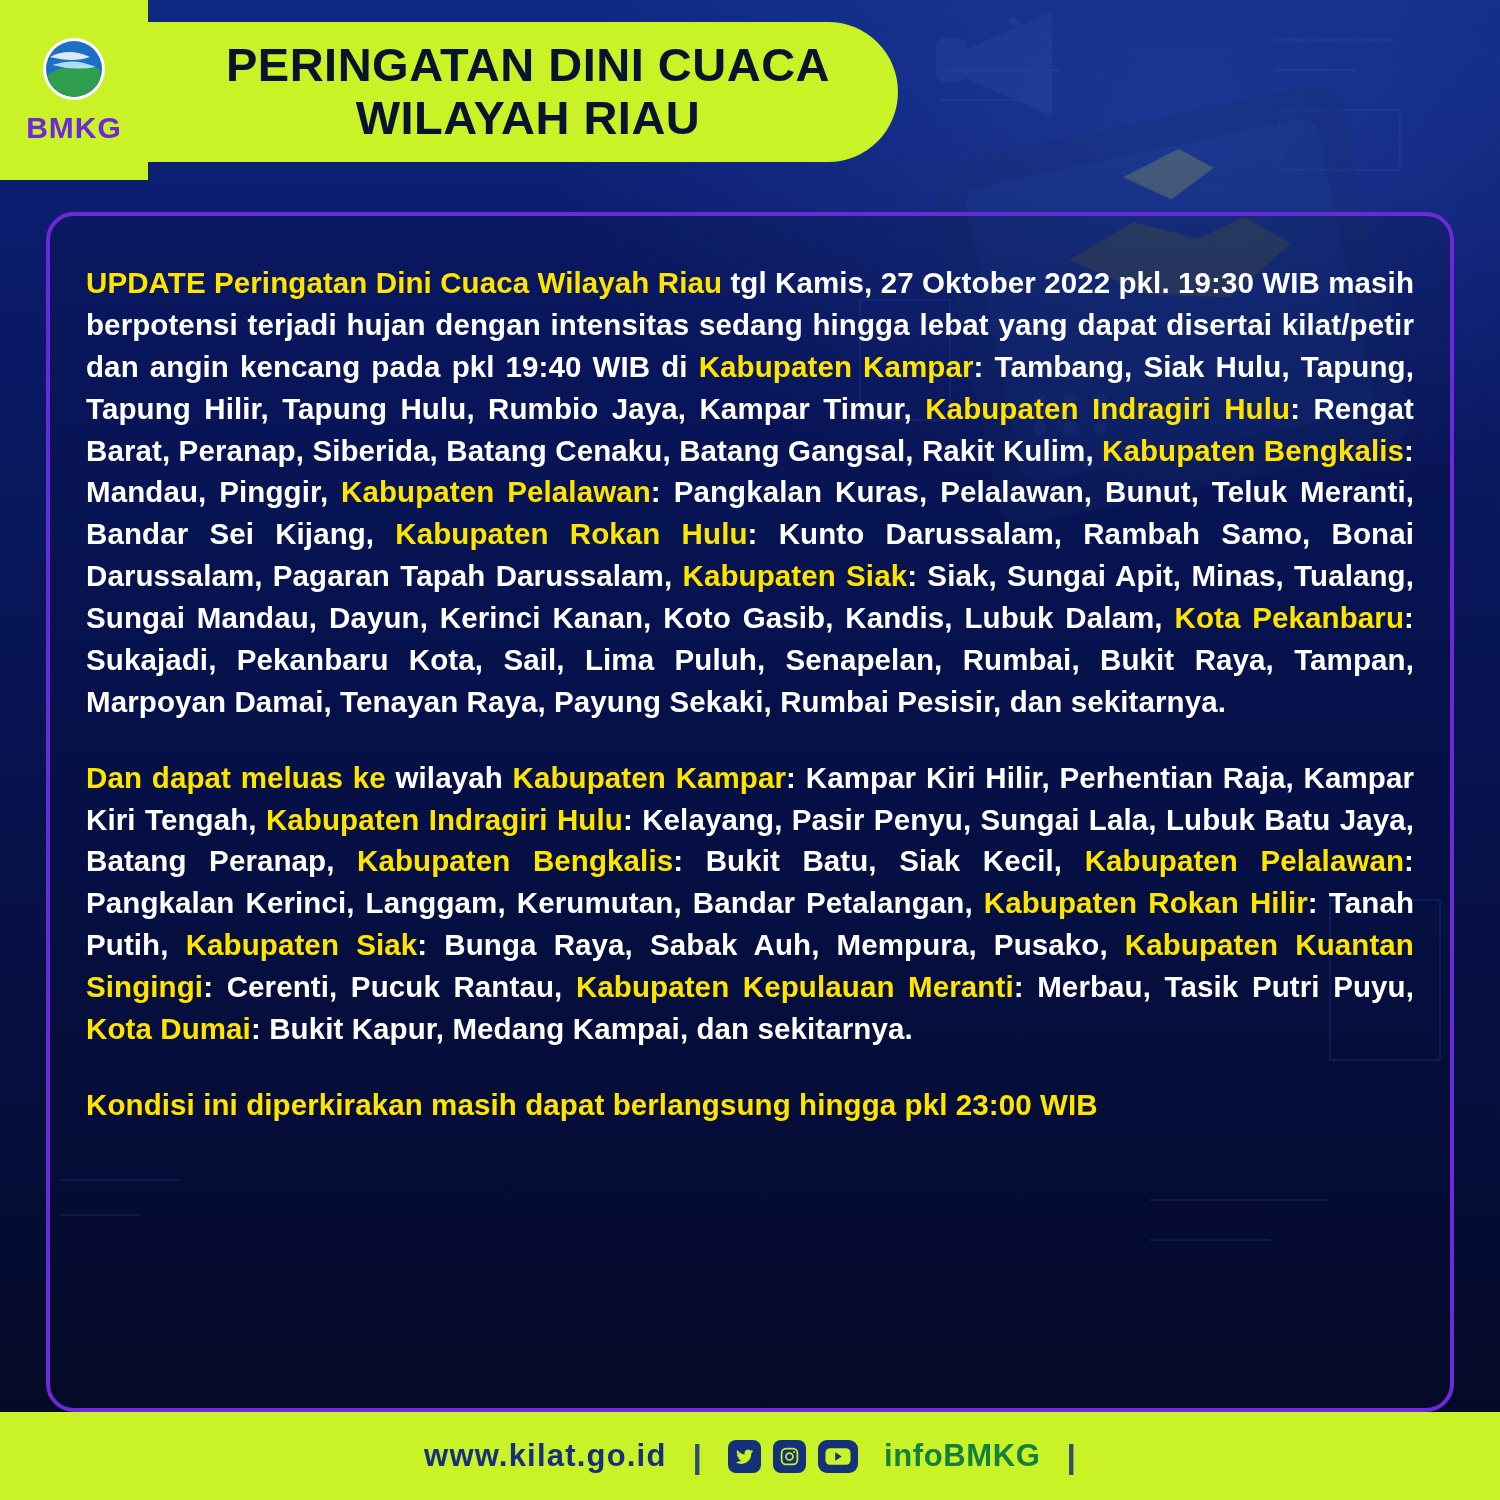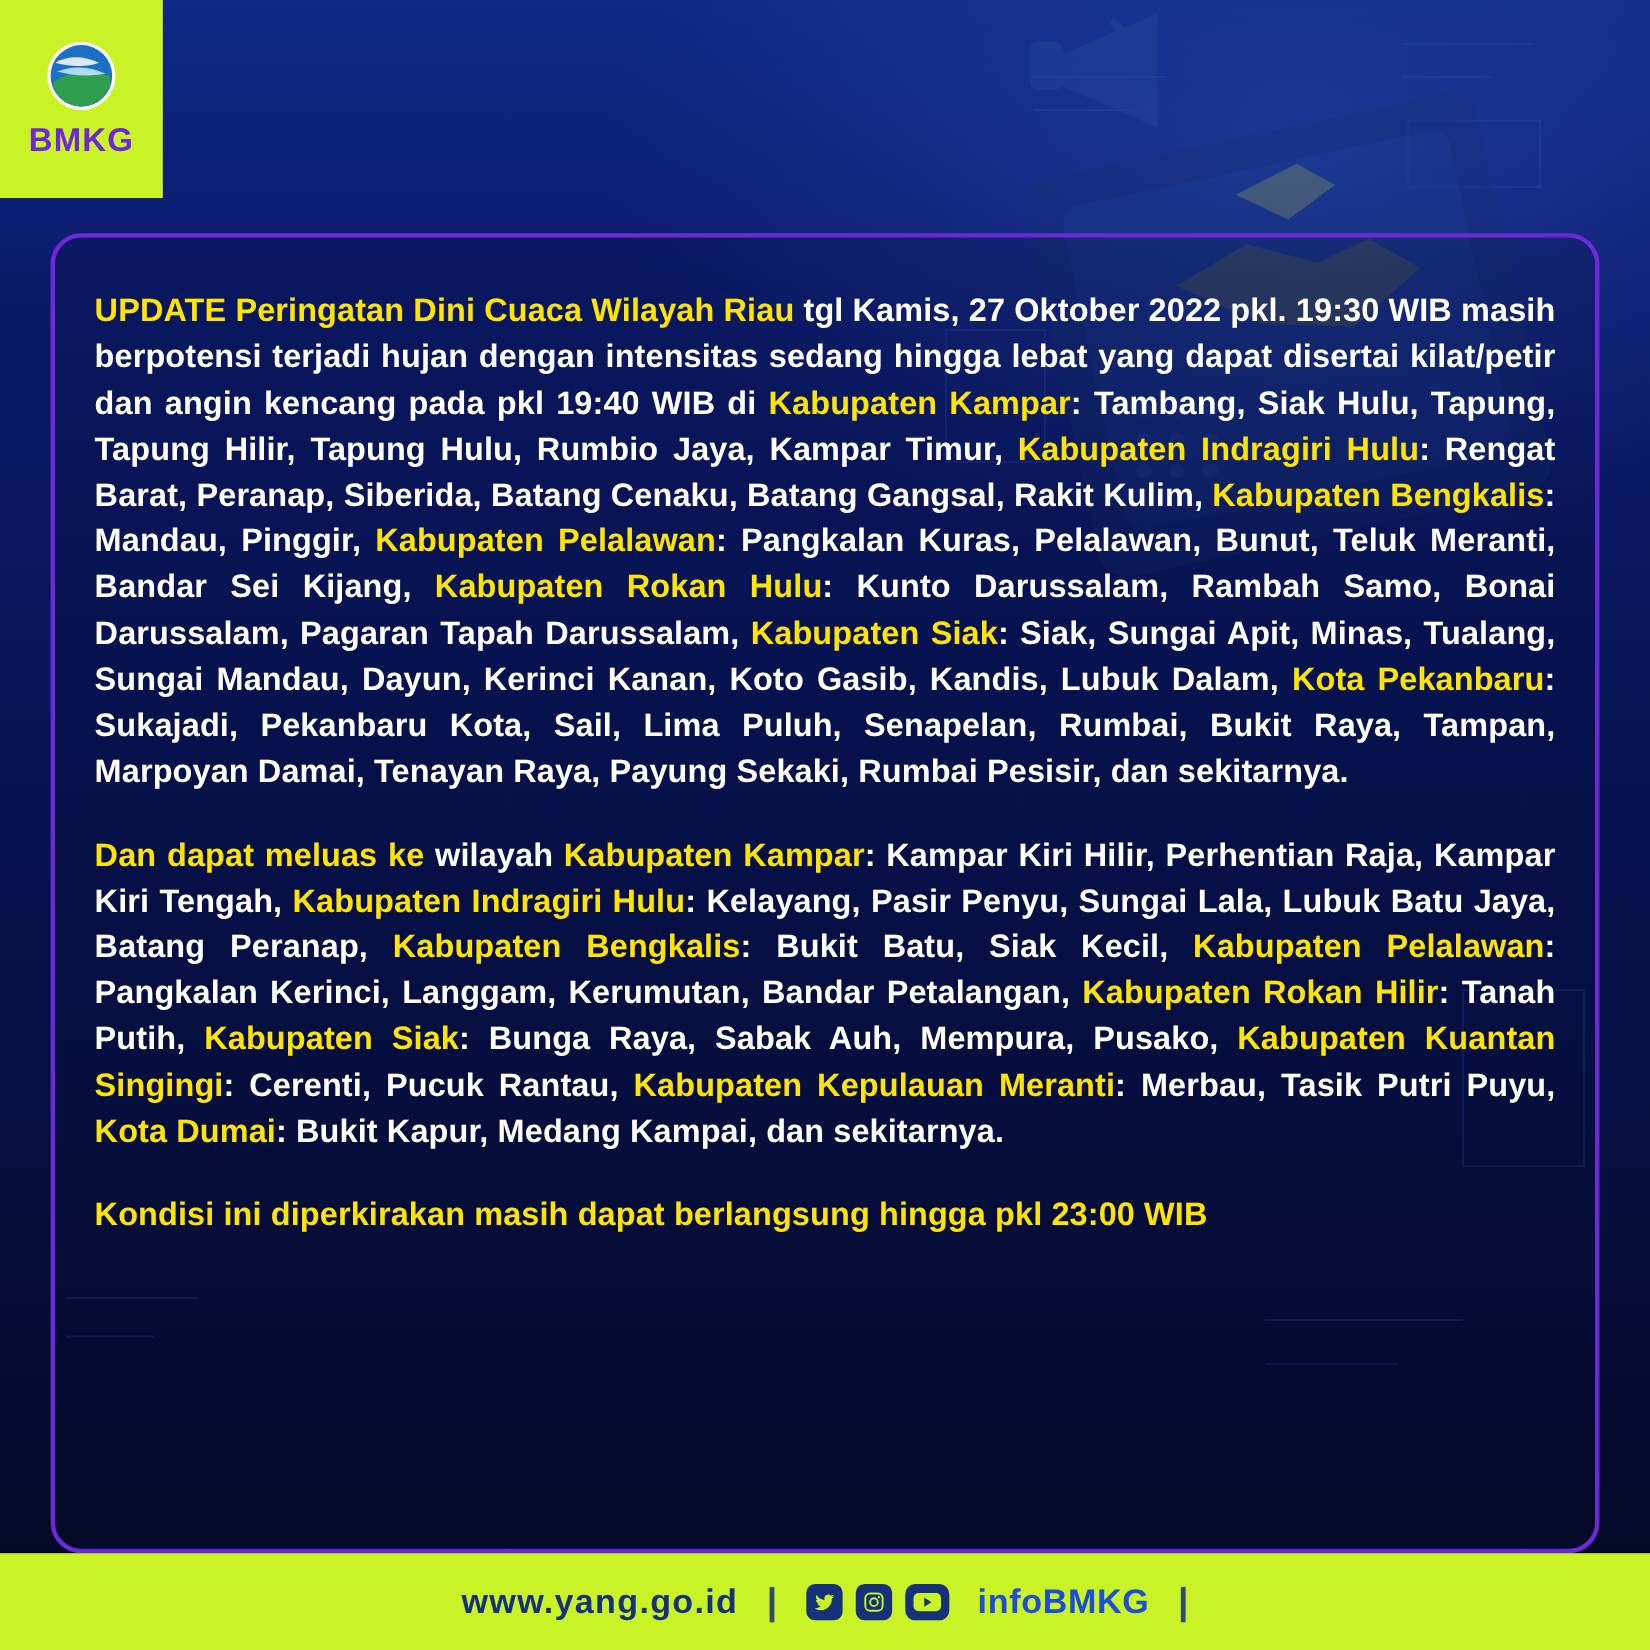--- a/index.html
+++ b/index.html
@@ -149,21 +149,21 @@
     height: 33px;
     border-radius: 8px;
     background: #15317a;
     display: flex;
     align-items: center;
     justify-content: center;
     color: #c9f227;
   }
   .soc.yt { border-radius: 9px; width: 40px; }
   .footer-handle {
-    color: #1d4ed8;
+    color: #15803d;
     font-size: 31px;
     font-weight: bold;
     letter-spacing: 0.6px;
   }
   .cc-group {
     display: flex;
     align-items: center;
     gap: 14px;
   }
   .cc-icon {
@@ -216,20 +216,26 @@
         <circle cx="1070" cy="400" r="7"></circle>
         <circle cx="1100" cy="400" r="7"></circle>
       <circle cx="1040" cy="428" r="7"></circle>
         <circle cx="1070" cy="428" r="7"></circle>
         <circle cx="1100" cy="428" r="7"></circle>
     </g>
   </svg>
 </div>
 
 <div class="header">
+  <div class="title-pill">
+    <div class="title-text">
+      <span>PERINGATAN DINI CUACA</span>
+      <span class="title-line2">WILAYAH RIAU</span>
+    </div>
+  </div>
   <div class="logo-plate">
     <div class="logo-mark">
       <svg viewBox="0 0 96 74" width="96" height="74">
         <circle cx="48" cy="34" r="31" fill="#ffffff"></circle>
         <path d="M20 34 a28 28 0 0 1 56 0 a28 28 0 0 1 -56 0 z" fill="#1b6fc4"></path>
         <path d="M22 40 q20 -16 52 -6 l0 10 a28 28 0 0 1 -52 0 z" fill="#2f9e4f"></path>
         <path d="M24 22 q18 -10 40 0 q-16 6 -40 0 z" fill="#ffffff" opacity="0.85"></path>
         <path d="M26 30 q22 -8 44 2 q-22 4 -44 -2 z" fill="#bfe6ff" opacity="0.9"></path>
       </svg>
     </div>
@@ -239,21 +245,21 @@
 
 <div class="card">
   <div class="card-inner">
     <p class="para"><span class="hl">UPDATE Peringatan Dini Cuaca Wilayah Riau</span><span class="plain"> tgl Kamis, 27 Oktober 2022 pkl. 19:30 WIB masih berpotensi terjadi hujan dengan intensitas sedang hingga lebat yang dapat disertai kilat/petir dan angin kencang pada pkl 19:40 WIB di </span><span class="hl">Kabupaten Kampar</span><span class="plain">: Tambang, Siak Hulu, Tapung, Tapung Hilir, Tapung Hulu, Rumbio Jaya, Kampar Timur, </span><span class="hl">Kabupaten Indragiri Hulu</span><span class="plain">: Rengat Barat, Peranap, Siberida, Batang Cenaku, Batang Gangsal, Rakit Kulim, </span><span class="hl">Kabupaten Bengkalis</span><span class="plain">: Mandau, Pinggir, </span><span class="hl">Kabupaten Pelalawan</span><span class="plain">: Pangkalan Kuras, Pelalawan, Bunut, Teluk Meranti, Bandar Sei Kijang, </span><span class="hl">Kabupaten Rokan Hulu</span><span class="plain">: Kunto Darussalam, Rambah Samo, Bonai Darussalam, Pagaran Tapah Darussalam, </span><span class="hl">Kabupaten Siak</span><span class="plain">: Siak, Sungai Apit, Minas, Tualang, Sungai Mandau, Dayun, Kerinci Kanan, Koto Gasib, Kandis, Lubuk Dalam, </span><span class="hl">Kota Pekanbaru</span><span class="plain">: Sukajadi, Pekanbaru Kota, Sail, Lima Puluh, Senapelan, Rumbai, Bukit Raya, Tampan, Marpoyan Damai, Tenayan Raya, Payung Sekaki, Rumbai Pesisir, dan sekitarnya.</span></p>
     <p class="para"><span class="hl">Dan dapat meluas ke</span><span class="plain"> wilayah </span><span class="hl">Kabupaten Kampar</span><span class="plain">: Kampar Kiri Hilir, Perhentian Raja, Kampar Kiri Tengah, </span><span class="hl">Kabupaten Indragiri Hulu</span><span class="plain">: Kelayang, Pasir Penyu, Sungai Lala, Lubuk Batu Jaya, Batang Peranap, </span><span class="hl">Kabupaten Bengkalis</span><span class="plain">: Bukit Batu, Siak Kecil, </span><span class="hl">Kabupaten Pelalawan</span><span class="plain">: Pangkalan Kerinci, Langgam, Kerumutan, Bandar Petalangan, </span><span class="hl">Kabupaten Rokan Hilir</span><span class="plain">: Tanah Putih, </span><span class="hl">Kabupaten Siak</span><span class="plain">: Bunga Raya, Sabak Auh, Mempura, Pusako, </span><span class="hl">Kabupaten Kuantan Singingi</span><span class="plain">: Cerenti, Pucuk Rantau, </span><span class="hl">Kabupaten Kepulauan Meranti</span><span class="plain">: Merbau, Tasik Putri Puyu, </span><span class="hl">Kota Dumai</span><span class="plain">: Bukit Kapur, Medang Kampai, dan sekitarnya.</span></p>
     <p class="para"><span class="hl">Kondisi ini diperkirakan masih dapat berlangsung hingga pkl 23:00 WIB</span></p>
   </div>
 </div>
 
 <div class="footer">
-  <div class="footer-web">www.yang.go.id</div>
+  <div class="footer-web">www.kilat.go.id</div>
   <div class="footer-sep">|</div>
   <div class="social-group">
     <div class="soc">
       <svg viewBox="0 0 24 24" width="21" height="21" fill="#c9f227">
           <path d="M22 5.8c-.7.3-1.5.6-2.3.7.8-.5 1.4-1.3 1.7-2.2-.8.5-1.7.8-2.6 1A4 4 0 0 0 12 8.8c0 .3 0 .6.1.9A11.4 11.4 0 0 1 3.8 4.6a4 4 0 0 0 1.2 5.3c-.6 0-1.2-.2-1.8-.5a4 4 0 0 0 3.2 3.9c-.6.2-1.2.2-1.8.1a4 4 0 0 0 3.7 2.8A11.3 11.3 0 0 1 2 18.5a11.5 11.5 0 0 0 17.7-10.2c.8-.6 1.6-1.4 2.3-2.5z"></path>
         </svg>
     </div>
     <div class="soc">
       <svg viewBox="0 0 24 24" width="21" height="21" fill="none" stroke="#c9f227" stroke-width="2">
           <rect x="3" y="3" width="18" height="18" rx="5"></rect>

